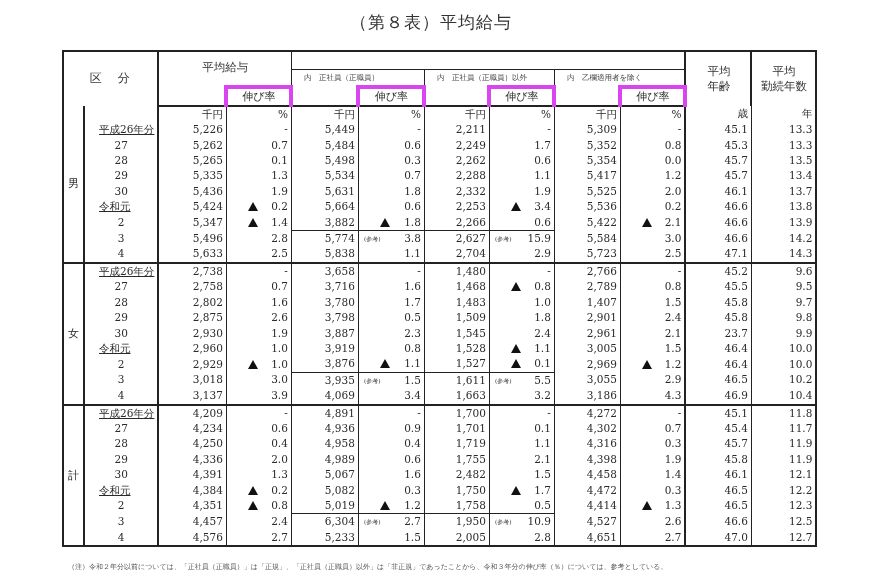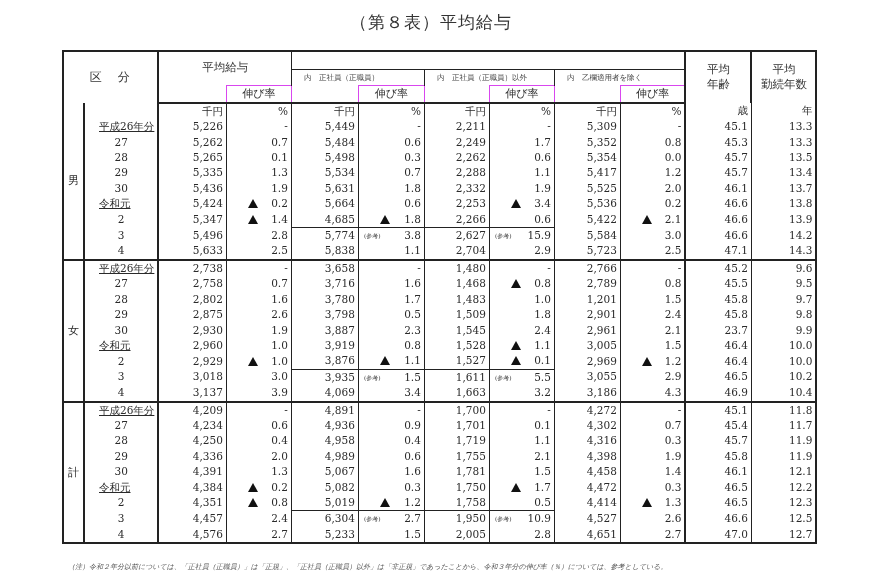--- a/index.html
+++ b/index.html
@@ -6,30 +6,30 @@
   body { width:870px; height:587px; position:relative; overflow:hidden;
          font-family:"DejaVu Serif", "Liberation Serif", serif; color:#2a2a2a; }
   .title { position:absolute; left:0; width:862px; top:11px; text-align:center;
            font-size:17px; color:#333; letter-spacing:1px; }
   table.main { position:absolute; left:62px; top:50px; border-collapse:collapse;
                table-layout:fixed; font-size:10.5px; }
   table.main td { padding:0 3px; height:15.4px; line-height:15.4px; white-space:nowrap;
                   text-align:right; overflow:hidden; }
   .hd { font-family:"DejaVu Sans", sans-serif; text-align:center !important; color:#333; }
   .hdsm { font-size:7.5px; text-align:left !important; padding-left:12px !important; color:#444;margin-left:8px; }
-  .rate-hdr { font-size:11px; border:1px solid #d946ef; }
+  .rate-hdr { font-size:11px; border:4px solid #d946ef; }
   .tri { display:inline-block; width:0; height:0; border-left:5px solid transparent;
          border-right:5px solid transparent; border-bottom:9px solid #111;
          vertical-align:-1px; float:left; margin-left:18px; margin-top:3px; }
   .ref { float:left; font-size:6px; margin-left:2px; color:#333; }
   .lbl { text-align:center !important; }
   .lbl-left { text-align:left !important; padding-left:14px !important;text-decoration:underline; }
   .sex { text-align:center !important; font-size:11px; }
   .footnote { position:absolute; left:68px; top:562px; font-size:7px; color:#555;
-              font-family:"DejaVu Sans", sans-serif; white-space:nowrap;font-style:italic; }
+              font-family:"DejaVu Sans", sans-serif; white-space:nowrap; }
   .bL { border-left:1px solid #222; }
   .bLT { border-left:2px solid #222; }
   .bRT { border-right:2px solid #222; }
   .bT { border-top:1px solid #222; }
   .bTT { border-top:2px solid #222; }
   .bBT { border-bottom:2px solid #222; }
 </style>
 </head>
 <body>
 
@@ -168,21 +168,21 @@
         <td class="bL"><span class="tri"></span><span>3.4</span></td>
         <td class="bL">5,536</td>
         <td class="bL"><span>0.2</span></td>
         <td class="bLT">46.6</td>
         <td class="bL bRT">13.8</td>
       </tr>
       <tr>
         <td class="lbl bRT">2</td>
         <td class="bL">5,347</td>
         <td class="bL"><span class="tri"></span><span>1.4</span></td>
-        <td class="bL">4,685</td>
+        <td class="bL">3,882</td>
         <td class="bL"><span class="tri"></span><span>1.8</span></td>
         <td class="bL">2,266</td>
         <td class="bL"><span>0.6</span></td>
         <td class="bL">5,422</td>
         <td class="bL"><span class="tri"></span><span>2.1</span></td>
         <td class="bLT">46.6</td>
         <td class="bL bRT">13.9</td>
       </tr>
       <tr>
         <td class="lbl bRT">3</td>
@@ -238,21 +238,21 @@
         <td class="bL bRT">9.5</td>
       </tr>
       <tr>
         <td class="lbl bRT">28</td>
         <td class="bL">2,802</td>
         <td class="bL"><span>1.6</span></td>
         <td class="bL">3,780</td>
         <td class="bL"><span>1.7</span></td>
         <td class="bL">1,483</td>
         <td class="bL"><span>1.0</span></td>
-        <td class="bL">1,201</td>
+        <td class="bL">1,407</td>
         <td class="bL"><span>1.5</span></td>
         <td class="bLT">45.8</td>
         <td class="bL bRT">9.7</td>
       </tr>
       <tr>
         <td class="lbl bRT">29</td>
         <td class="bL">2,875</td>
         <td class="bL"><span>2.6</span></td>
         <td class="bL">3,798</td>
         <td class="bL"><span>0.5</span></td>
@@ -380,21 +380,21 @@
         <td class="bL"><span>1.9</span></td>
         <td class="bLT">45.8</td>
         <td class="bL bRT">11.9</td>
       </tr>
       <tr>
         <td class="lbl bRT">30</td>
         <td class="bL">4,391</td>
         <td class="bL"><span>1.3</span></td>
         <td class="bL">5,067</td>
         <td class="bL"><span>1.6</span></td>
-        <td class="bL">1,781</td>
+        <td class="bL">2,482</td>
         <td class="bL"><span>1.5</span></td>
         <td class="bL">4,458</td>
         <td class="bL"><span>1.4</span></td>
         <td class="bLT">46.1</td>
         <td class="bL bRT">12.1</td>
       </tr>
       <tr>
         <td class="lbl-left bRT">令和元</td>
         <td class="bL">4,384</td>
         <td class="bL"><span class="tri"></span><span>0.2</span></td>

